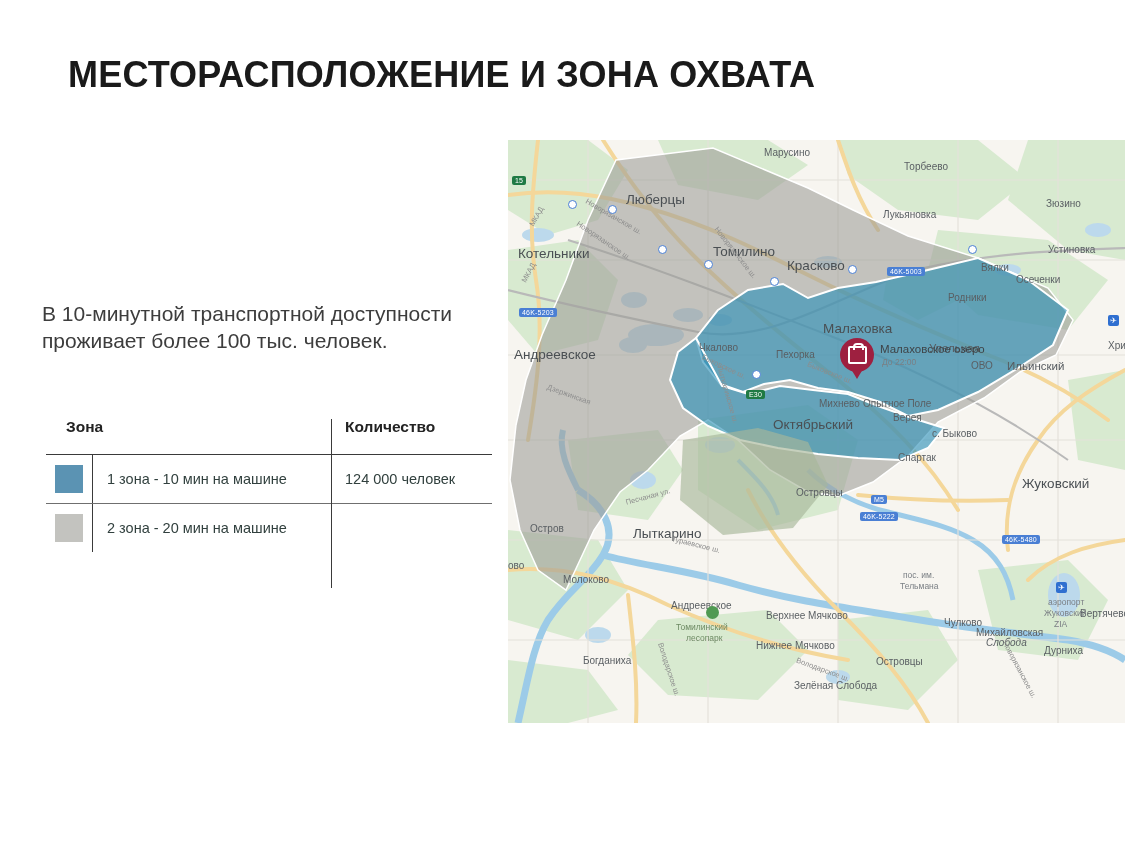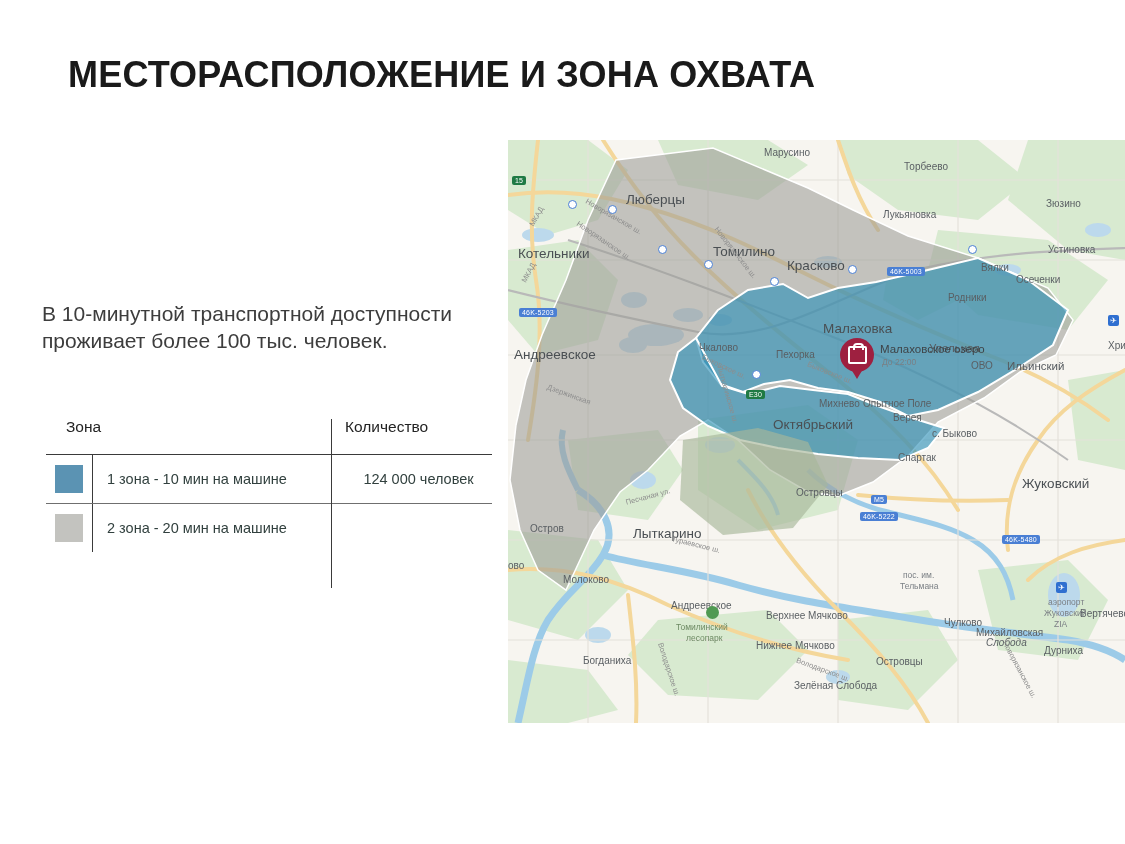--- a/index.html
+++ b/index.html
@@ -24,35 +24,35 @@
     font-weight:400;
   }
   .para1{top:142px;}
   .para2{top:300px;}
 
   
   .tbl{position:absolute;left:46px;top:418px;width:446px;}
   .tbl .hdr{display:flex;height:36px;align-items:flex-start;}
   .tbl .hdr .c1{width:285px;padding-left:20px;box-sizing:border-box;}
   .tbl .hdr .c2{flex:1;padding-left:14px;box-sizing:border-box;}
-  .hdr-txt{font-size:15.5px;font-weight:normal;color:#232323;}
+  .hdr-txt{font-size:15.5px;font-weight:bold;color:#232323;}
 
   .rowline{height:1px;background:#3a3a3a;width:100%;}
   .rowline.light{background:#6f6f6f;}
 
   .trow{display:flex;height:48px;align-items:center;position:relative;}
   .swatchcell{width:46px;display:flex;align-items:center;justify-content:center;}
   .swatch{width:28px;height:28px;display:block;}
   .labelcell{
     width:239px;box-sizing:border-box;padding-left:14px;
     border-left:1px solid #3a3a3a;height:48px;display:flex;align-items:center;
   }
   .numcell{
     flex:1;box-sizing:border-box;padding-left:14px;height:48px;
-    display:flex;align-items:center;justify-content:center;
+    display:flex;align-items:center;
   }
   .cell-txt{font-size:14.5px;color:#31403e;white-space:nowrap;}
   .vrule{
     position:absolute;left:285px;top:-36px;width:1px;height:169px;background:#3a3a3a;
   }
 
   
   .map{
     position:absolute;left:508px;top:140px;width:617px;height:583px;
     overflow:hidden;background:#f2efe9;

